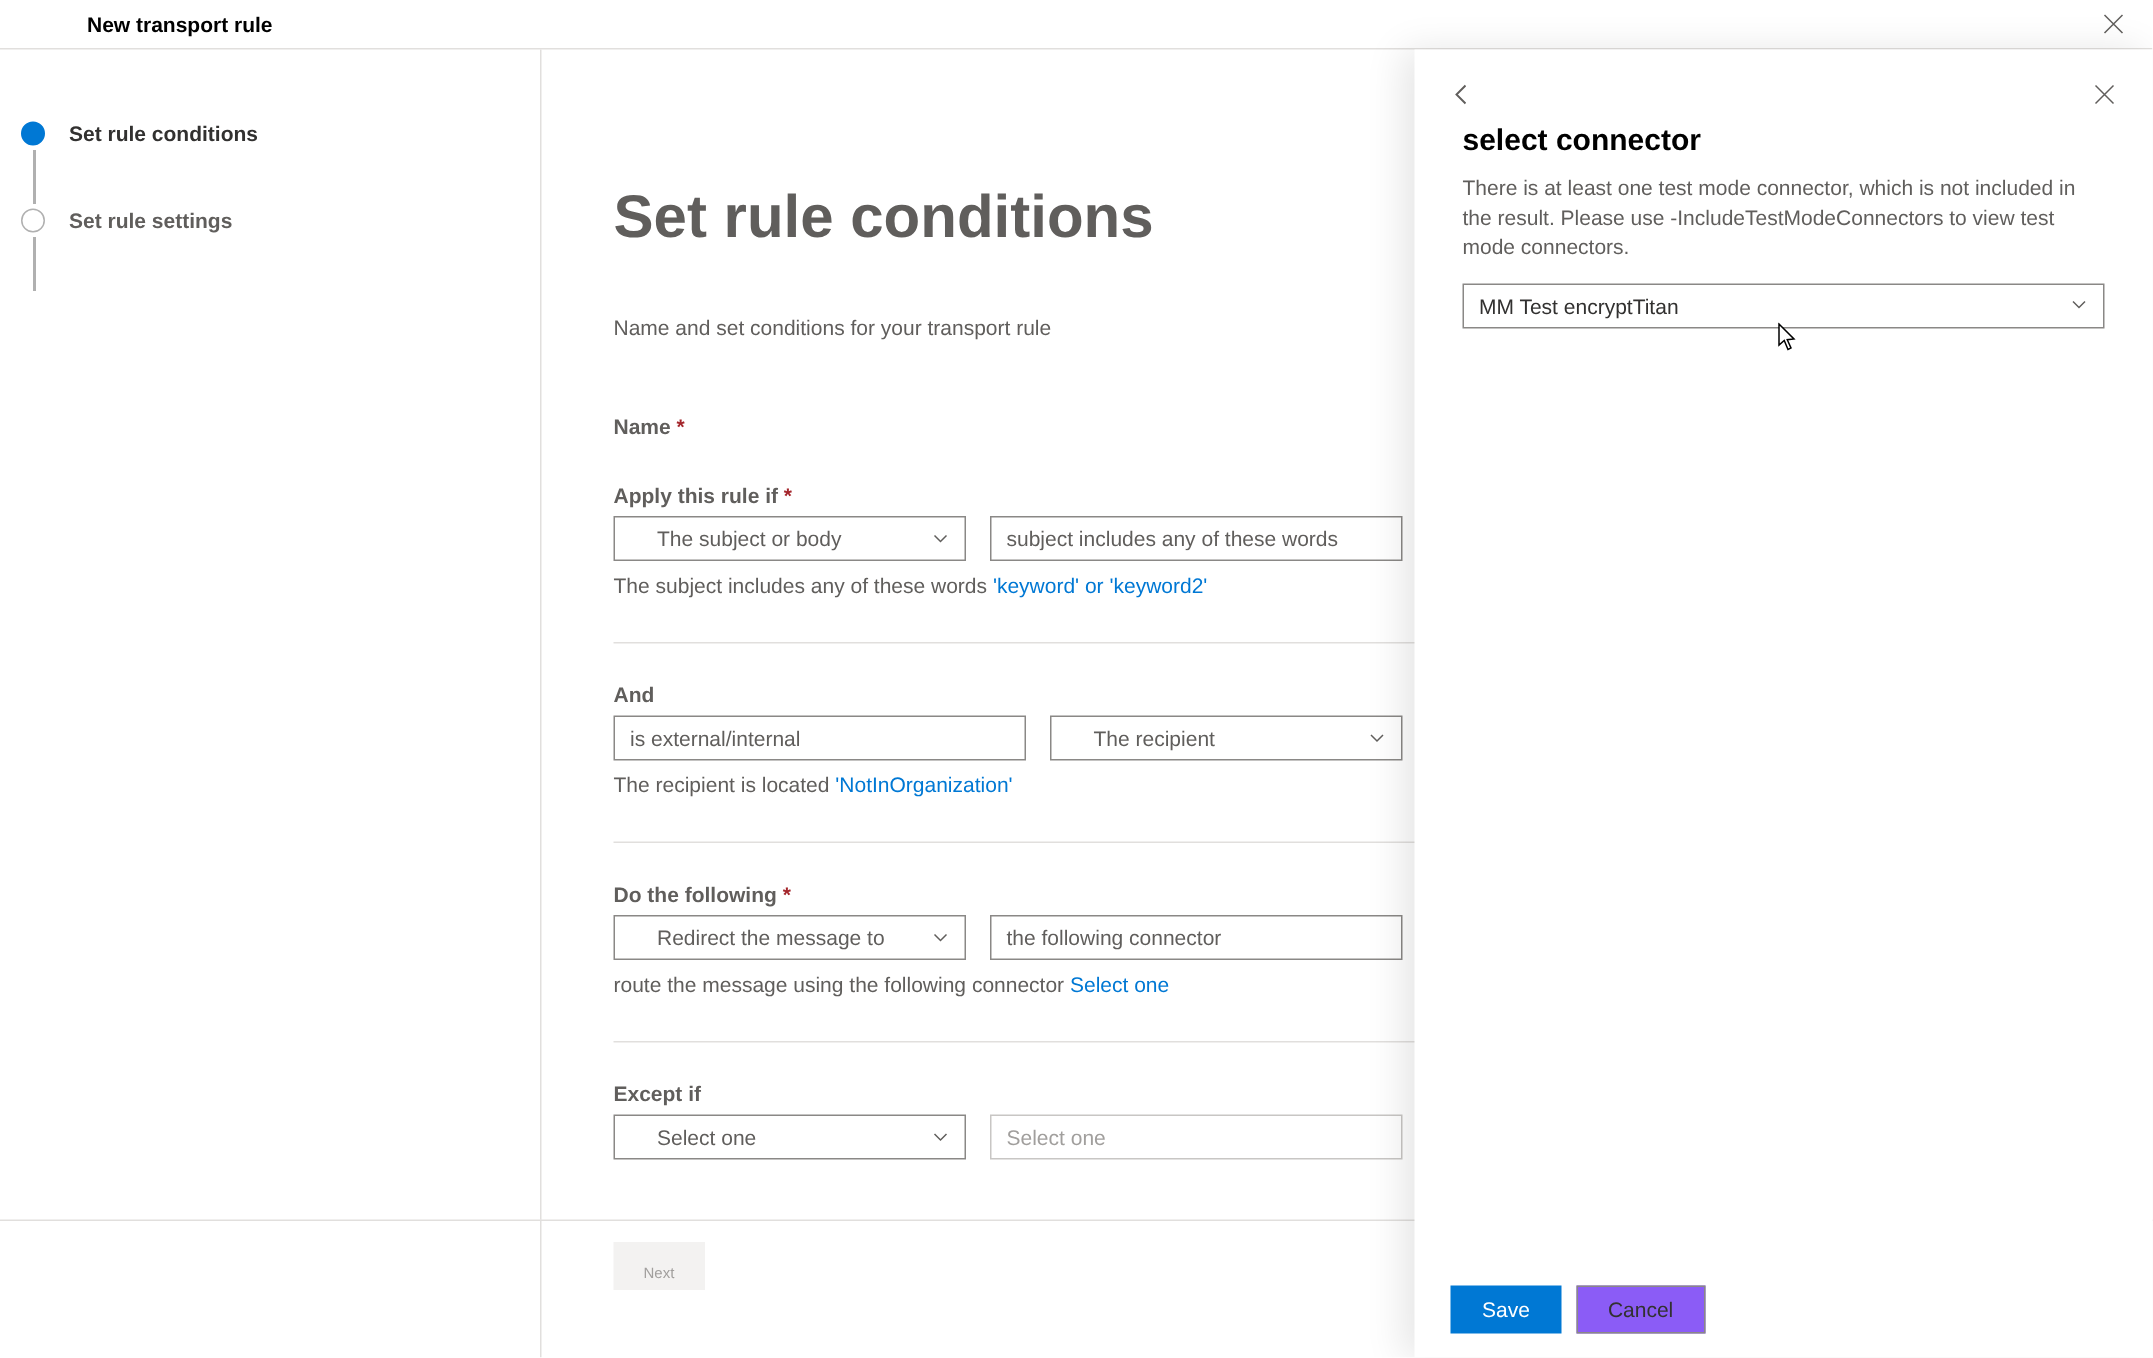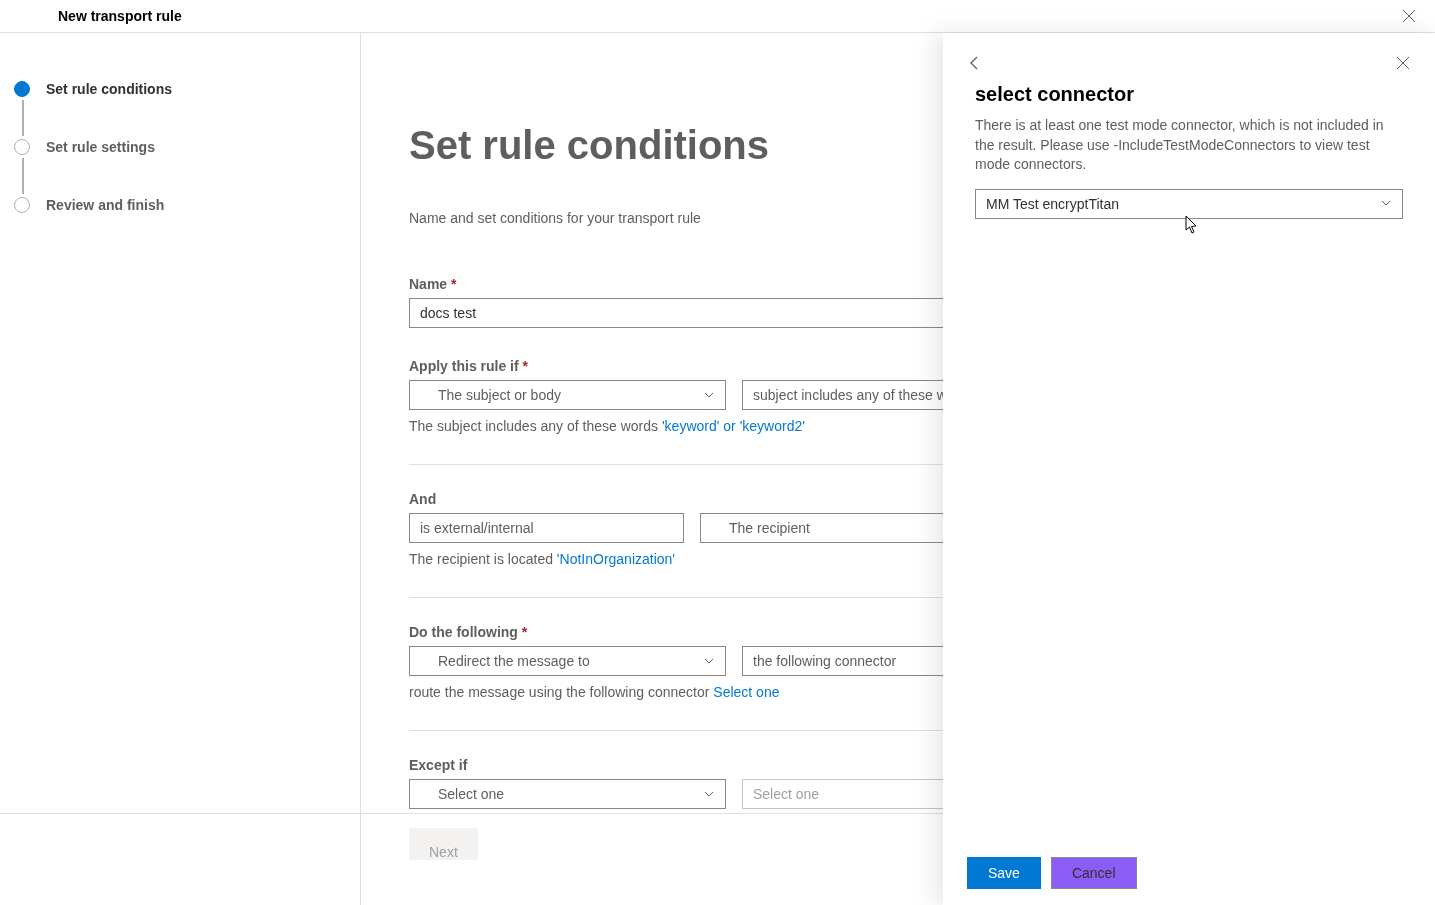--- a/index.html
+++ b/index.html
@@ -121,21 +121,21 @@
     color: #605e5c;
     background: #fff;
     display: inline-flex;
     align-items: center;
     justify-content: space-between;
     cursor: pointer;
     gap: 8px;
   }
   .dropdown .caret svg { width:12px;height:12px;display:block;}
   .dd-row { display:flex; gap:16px; }
-  .dd-primary { width: 317px; padding-left: 28px; }
+  .dd-primary { width: 235px; padding-left: 28px; }
   .dd-secondary { width: 275px; }
   .dropdown.disabled {
     color:#a19f9d;
     border-color:#c8c6c4;
     background:#fff;
     cursor:default;
   }
   .helper-text {
     font-size: 14px;
     color: #605e5c;
@@ -158,21 +158,21 @@
   }
   .footer-inner{
     padding: 14px 48px;
   }
   .next-btn{
     height: 32px;
     padding: 16px 20px;
     background: #f3f2f1;
     color: #a19f9d;
     border: none;
-    font-size: 14px;
+    font-size: 10px;
     cursor: default;
   }
   .below-footer-strip{
     position:absolute;left:0;bottom:0;width:361px;height:92px;border-right:1px solid #e1dfdd;
   }
   .panel{
     position:absolute;
     top:33px; right:0;
     width:492px;
     bottom:0;
@@ -266,35 +266,30 @@
     <div class="step active">
       <div class="step-dot"></div>
       <div class="step-label">Set rule conditions</div>
     </div>
     <div class="step-connector"></div>
     <div class="step">
       <div class="step-dot"></div>
       <div class="step-label">Set rule settings</div>
     </div>
     <div class="step-connector"></div>
-    <div class="step">
-      <div class="step-dot"></div>
-      <div class="step-label">Review and finish</div>
-    </div>
   </div>
 
   <div class="main">
     <h1>Set rule conditions</h1>
     <div class="subtitle">Name and set conditions for your transport rule</div>
 
     <div class="field-group">
       <div class="field-label">
         <span>Name</span> <span class="req">*</span>
       </div>
-      <input class="text-input" type="text" value="docs test" style="">
     </div>
 
     <div class="field-group">
       <div class="field-label">
         <span>Apply this rule if</span> <span class="req">*</span>
       </div>
       <div class="dd-row">
         <div class="dropdown dd-primary">
           <span>The subject or body</span>
           <span class="caret">

